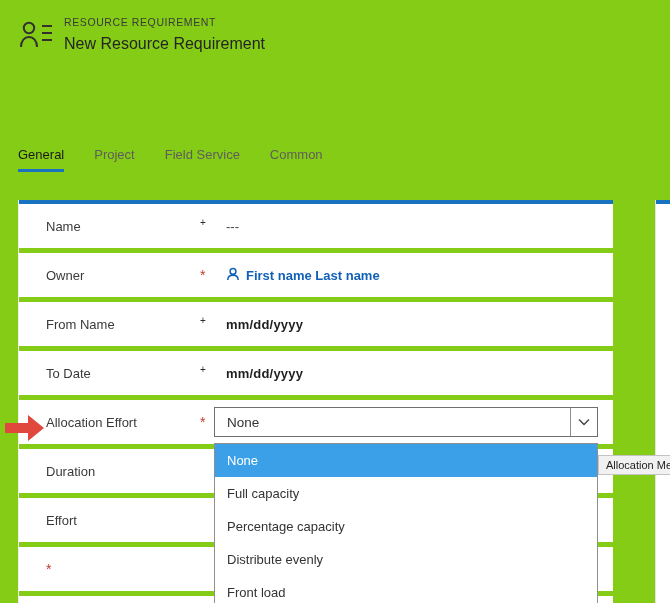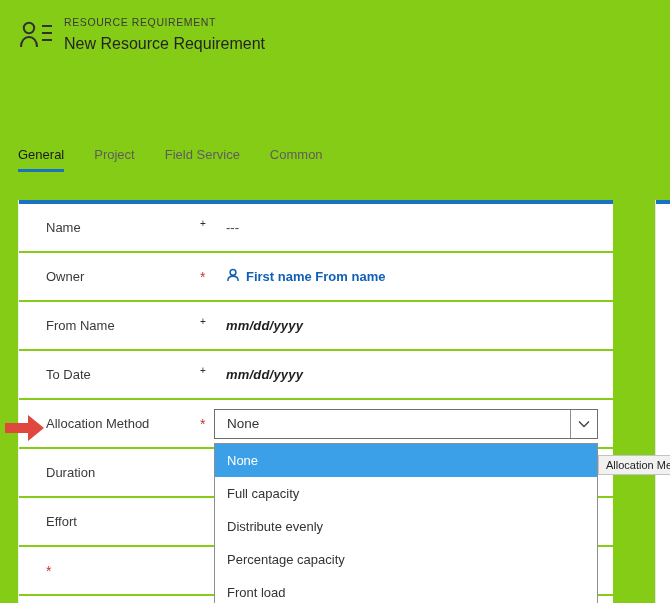--- a/index.html
+++ b/index.html
@@ -20,29 +20,29 @@
   .tab.active{color:#1b1a19;border-bottom-color:var(--accent,#1a73c0);font-weight:400;}
 
   
   .card{
     position:absolute;top:200px;left:18px;width:594px;height:414px;background:#fff;
     border-left:1px solid #efefef;
   }
   .card-topbar{height:4px;background:var(--accent,#1a73c0);}
   .row{
     display:flex;align-items:center;height:49px;box-sizing:border-box;
-    border-bottom:2px solid #84cc16;padding-left:27px;font-size:13px;
+    border-bottom:5px solid #84cc16;padding-left:27px;font-size:13px;
   }
   .flabel{width:154px;color:#3b3a39;}
   .marker{width:14px;display:inline-block;}
   .marker.req{color:var(--required,#c0392b);font-size:14px;}
   .marker.rec{color:#2b2b2b;font-size:10px;position:relative;top:-4px;}
   .fvalue{flex:1;padding-left:12px;color:#252423;}
   .fvalue.dash{color:#444;}
-  .fvalue.datev{font-weight:700;color:#1f1f1f;letter-spacing:.2px;font-style:italic;}
+  .fvalue.datev{font-weight:700;color:#1f1f1f;letter-spacing:.2px;}
   .fvalue.lookup{display:flex;align-items:center;gap:6px;color:var(--link,#1160b7);font-weight:700;cursor:pointer;}
   .fvalue.selwrap{padding-left:0;}
 
   
   .select{
     display:flex;align-items:center;justify-content:space-between;
     width:calc(100% - 15px);height:30px;box-sizing:border-box;
     border:1px solid #6f6f6f;background:#fff;cursor:pointer;
   }
   .sel-text{padding-left:12px;font-size:13.5px;color:#333;}
@@ -113,38 +113,38 @@
     <div class="row">
       <span class="flabel">Owner</span>
       <span class="marker req">*</span>
       <div class="fvalue lookup">
         <span>
           <svg width="14" height="14" viewBox="0 0 14 14" fill="none">
             <circle cx="7" cy="4.4" r="2.9" stroke="#1160b7" stroke-width="1.5"></circle>
             <path d="M1.8 13c0-3 2.3-4.7 5.2-4.7S12.2 10 12.2 13" stroke="#1160b7" stroke-width="1.5" fill="none"></path>
           </svg>
         </span>
-        <span>First name From name</span>
+        <span>First name Last name</span>
       </div>
     </div>
 
     <div class="row">
       <span class="flabel">From Name</span>
       <span class="marker rec">+</span>
       <div class="fvalue datev">mm/dd/yyyy</div>
     </div>
 
     <div class="row">
       <span class="flabel">To Date</span>
       <span class="marker rec">+</span>
       <div class="fvalue datev">mm/dd/yyyy</div>
     </div>
 
     <div class="row">
-      <span class="flabel">Allocation Method</span>
+      <span class="flabel">Allocation Effort</span>
       <span class="marker req">*</span>
       <div class="fvalue selwrap">
         <div class="select">
           <span class="sel-text">None</span>
           <span class="sel-chevron">
             <svg width="12" height="8" viewBox="0 0 12 8" fill="none">
               <polyline points="1,1.5 6,6.5 11,1.5" stroke="#444" stroke-width="1.4" fill="none"></polyline>
             </svg>
           </span>
         </div>
@@ -164,22 +164,22 @@
     </div>
 
     <div class="row">
       <span class="marker req">*</span>
       <div class="fvalue"></div>
     </div>
 
     <div class="dropdown-list">
       <div class="option selected">None</div>
       <div class="option">Full capacity</div>
+      <div class="option">Percentage capacity</div>
       <div class="option">Distribute evenly</div>
-      <div class="option">Percentage capacity</div>
       <div class="option">Front load</div>
     </div>
   </section>
 
   <div class="card-sliver">
     <div class="card-topbar"></div>
   </div>
 
   <div class="tooltip">Allocation Me</div>
 

